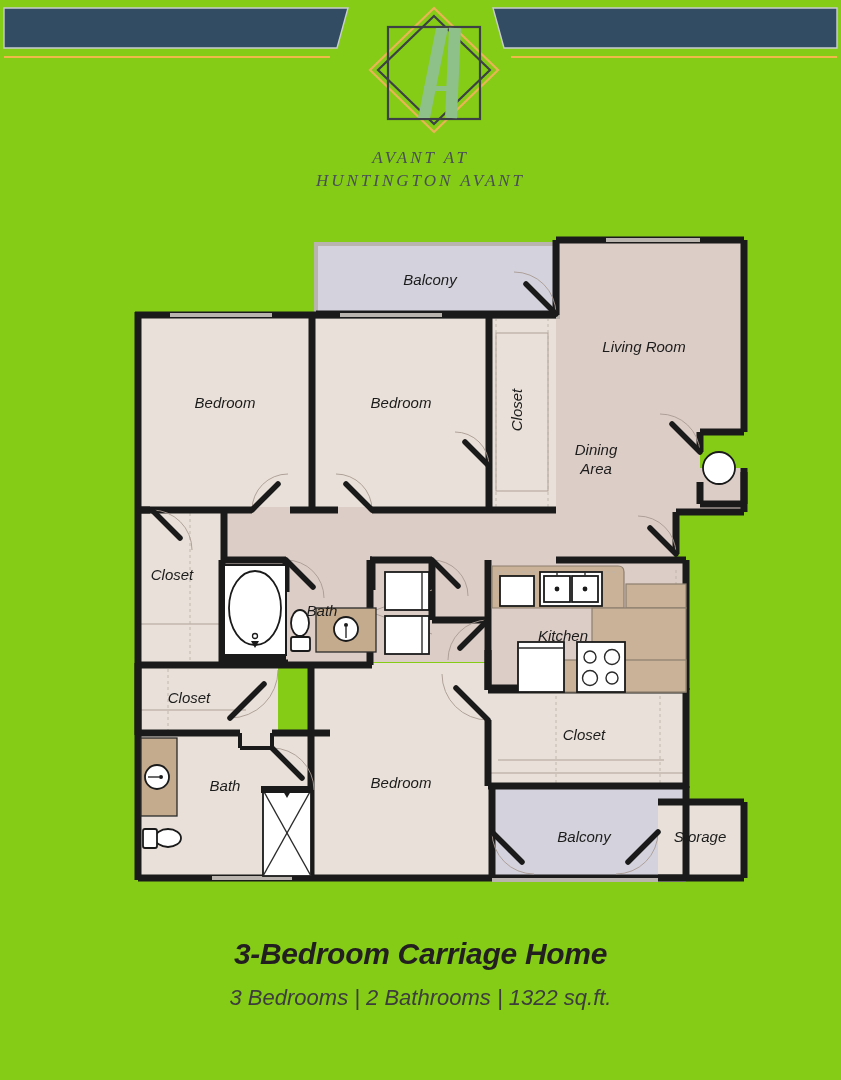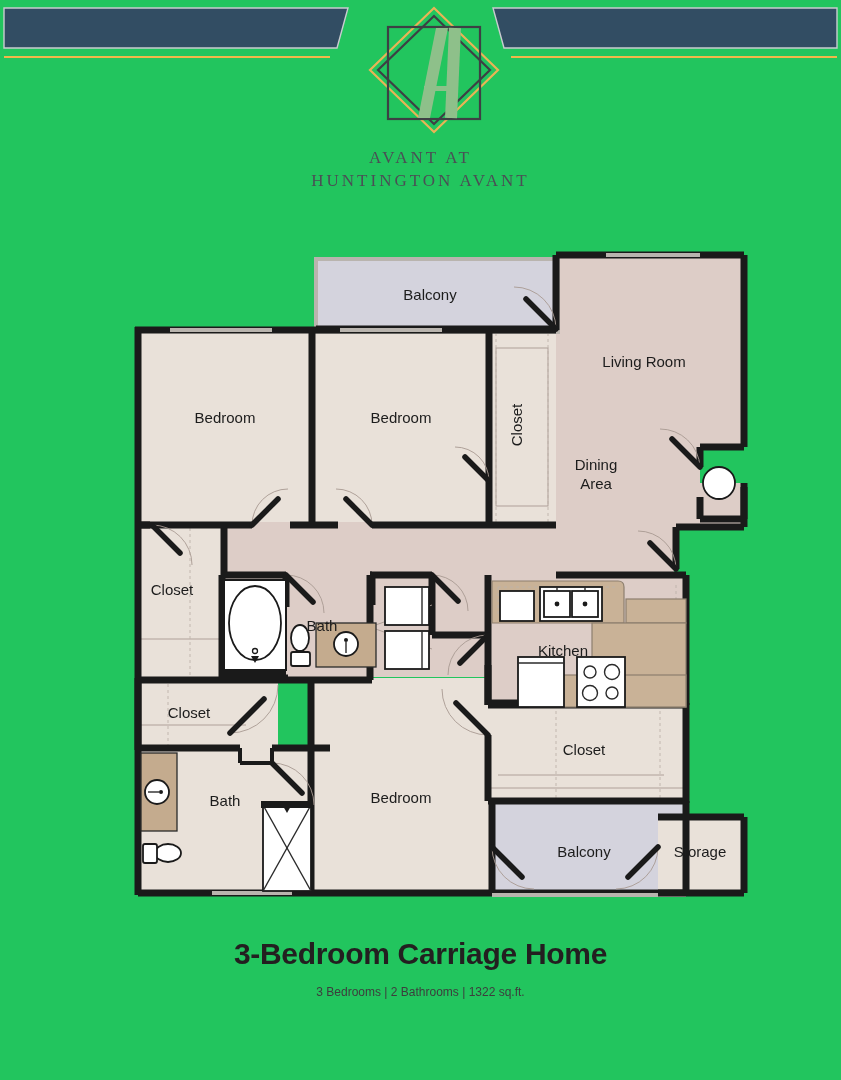--- a/index.html
+++ b/index.html
@@ -3,48 +3,48 @@
 <meta charset="utf-8">
 <style>
   * { box-sizing: border-box; }
   html, body {
     margin: 0; padding: 0;
     width: 841px; height: 1080px;
     background: #ffffff;
     font-family: "Liberation Sans", sans-serif;
     overflow: hidden;
   }
-  .page { position: relative; width: 841px; height: 1080px; background:#22c55e; }
+  .page { position: relative; width: 841px; height: 1080px; background:#84cc16;font-style:italic; }
 
   
   .header { position:absolute; left:0; top:0; width:841px; height:90px; }
   .header svg { display:block; }
 
   .brand { position:absolute; left:0; top:146px; width:841px; text-align:center; }
   .brand-line {
     font-family:"Liberation Serif", serif;
     font-size:17px;
     letter-spacing:3.0px;
     color:#4a4f55;
     line-height:23px;
     display:block;
   }
 
   
-  .plan { position:absolute; left:0; top:235px; width:681px; height:680px; }
+  .plan { position:absolute; left:0; top:220px; width:681px; height:680px; }
   .plan svg { display:block; }
 
   
   .caption { position:absolute; left:0; top:936px; width:841px; text-align:center; }
   .caption-title {
     font-size:30px; font-weight:bold; color:#231f20;
     letter-spacing:-0.3px; line-height:36px; display:block;
   }
   .caption-sub {
-    font-size:12px; color:#3d3d3d; line-height:24px; display:block; margin-top:8px;
+    font-size:22px; color:#3d3d3d; line-height:24px; display:block; margin-top:14px;
   }
 </style>
 </head>
 <body>
 
 <div class="page">
 
   <div class="header">
     <svg width="841" height="90" viewBox="0 0 841 90">
 

